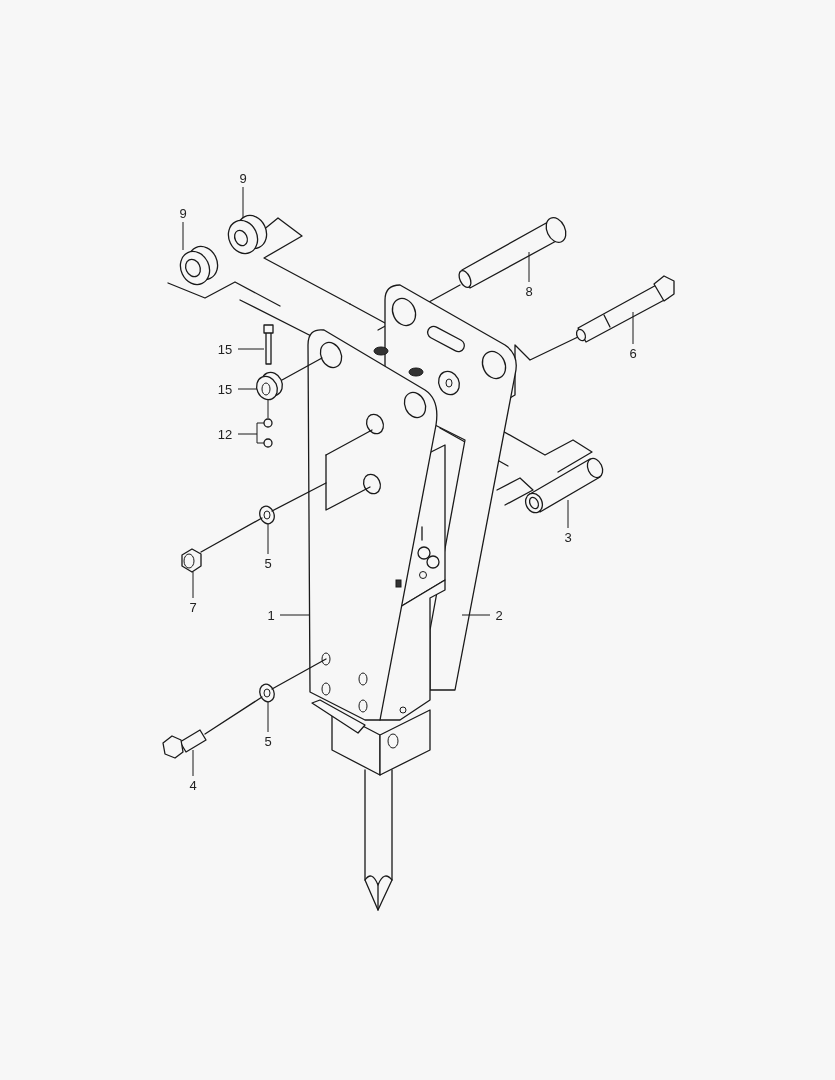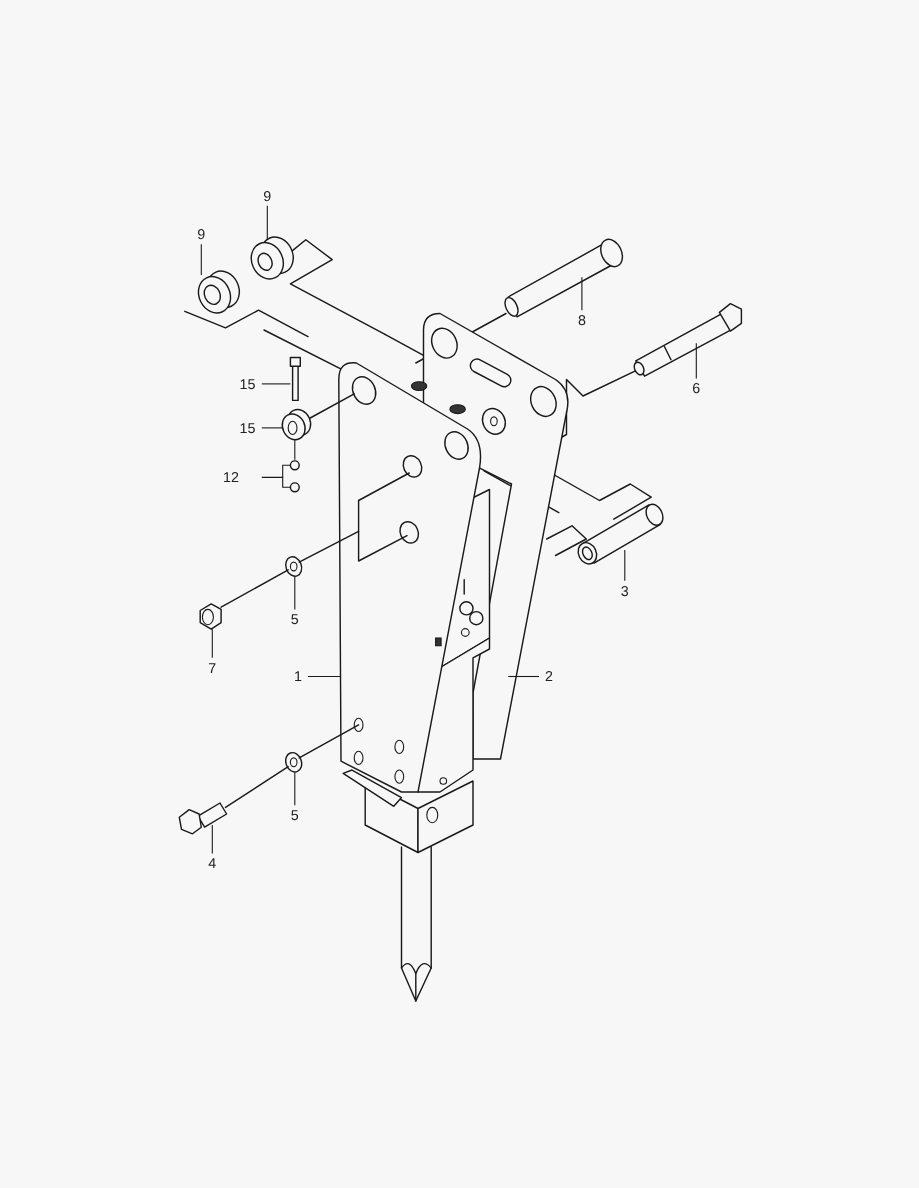--- a/index.html
+++ b/index.html
@@ -163,20 +163,20 @@
     <line class="lnt" x1="193" y1="776" x2="193" y2="750"></line>
   </g>
 </svg>
 
 <div class="callout" style="left:183px;top:213px">9</div>
 <div class="callout" style="left:243px;top:178px">9</div>
 <div class="callout" style="left:529px;top:291px">8</div>
 <div class="callout" style="left:633px;top:353px">6</div>
 <div class="callout" style="left:225px;top:349px">15</div>
 <div class="callout" style="left:225px;top:389px">15</div>
-<div class="callout" style="left:210px;top:434px">12</div>
+<div class="callout" style="left:225px;top:434px">12</div>
 <div class="callout" style="left:568px;top:537px">3</div>
 <div class="callout" style="left:268px;top:563px">5</div>
 <div class="callout" style="left:193px;top:607px">7</div>
 <div class="callout" style="left:271px;top:615px">1</div>
 <div class="callout" style="left:499px;top:615px">2</div>
 <div class="callout" style="left:268px;top:741px">5</div>
 <div class="callout" style="left:193px;top:785px">4</div>
 
 </body></html>

